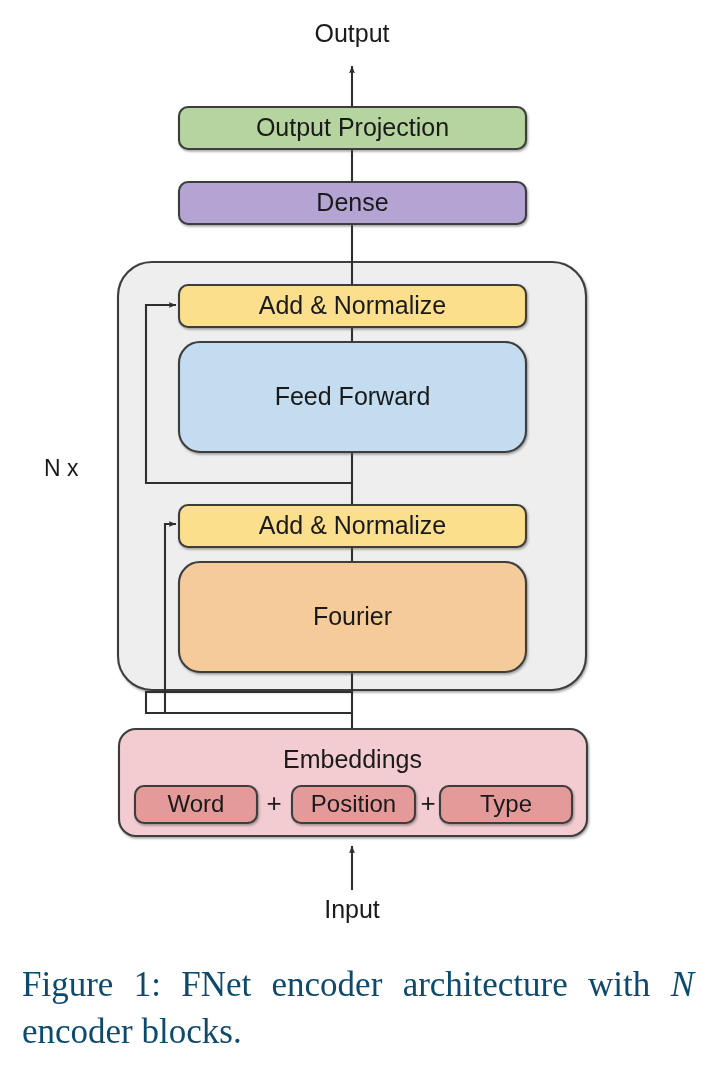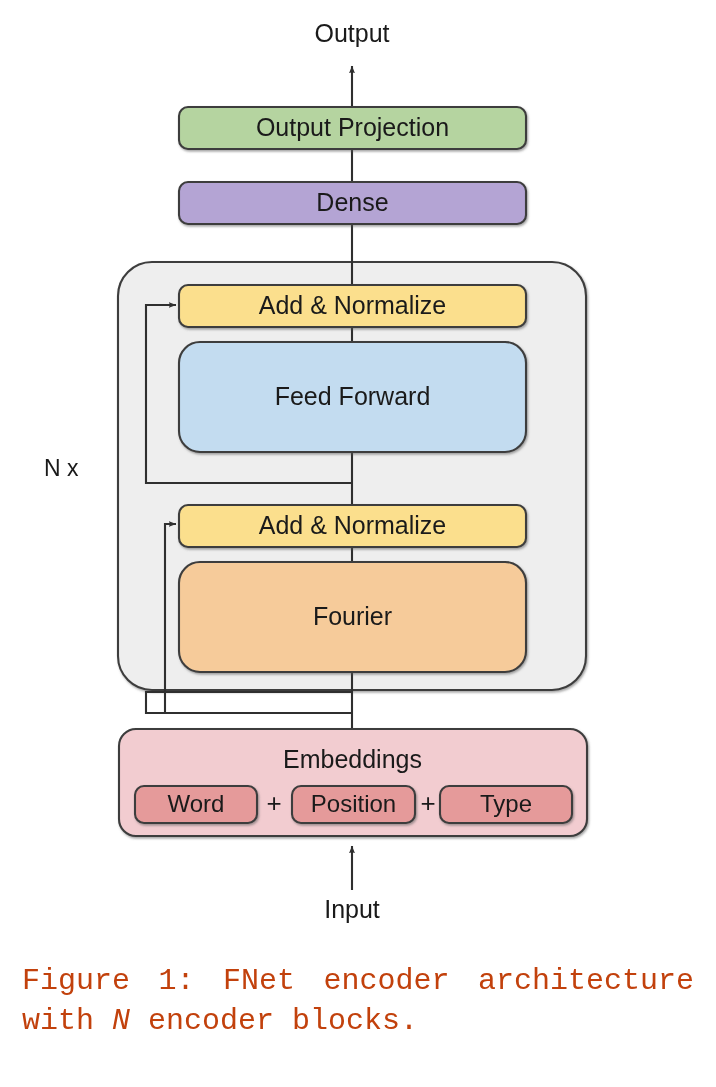--- a/index.html
+++ b/index.html
@@ -34,24 +34,24 @@
   .box-label  { font-size: 25px; }
   .sub-label  { font-size: 24px; }
   .plus-label { font-size: 26px; }
   .nx-label   { font-size: 23px; text-anchor: start; }
 
   .caption {
     position: absolute;
     left: 22px;
     top: 962px;
     width: 672px;
-    font-family: Liberation Mono, monospace;
-    font-size: 30px;
+    font-family: Liberation Serif, serif;
+    font-size: 35px;
     line-height: 1.33;
-    color: #c2410c;
+    color: #0c4a6e;
     text-align: justify;
     text-justify: inter-word;
   }
   .caption .it { font-style: italic; }
 </style>
 </head>
 <body>
 
 <div id="figure">
   <svg width="716" height="940" viewBox="0 0 716 940" xmlns="http://www.w3.org/2000/svg">

